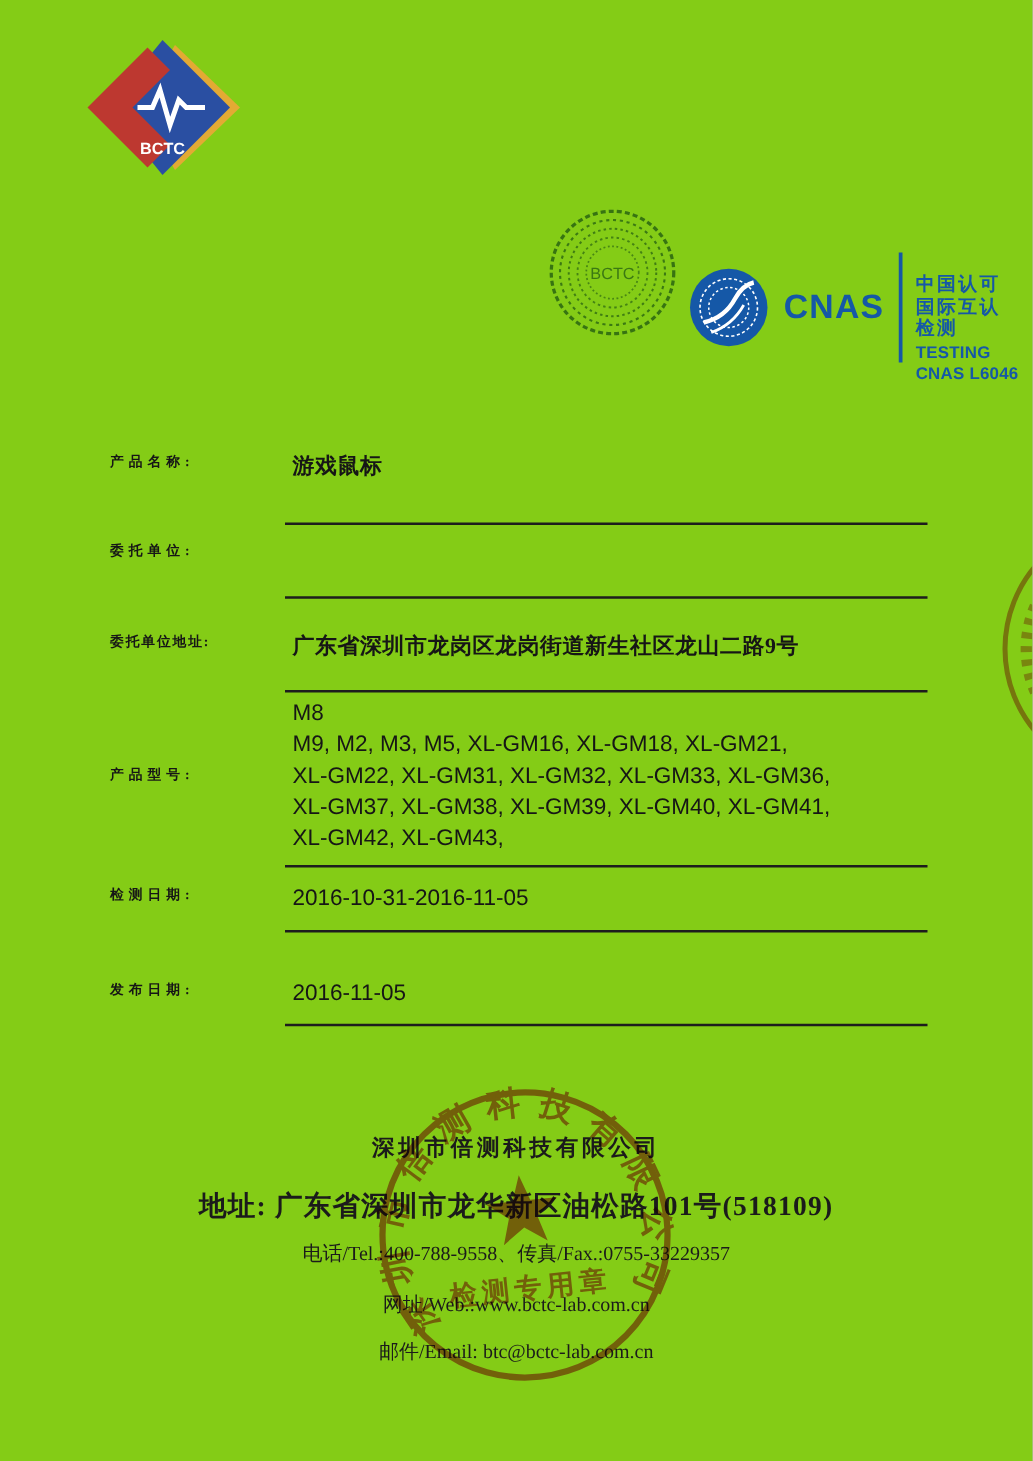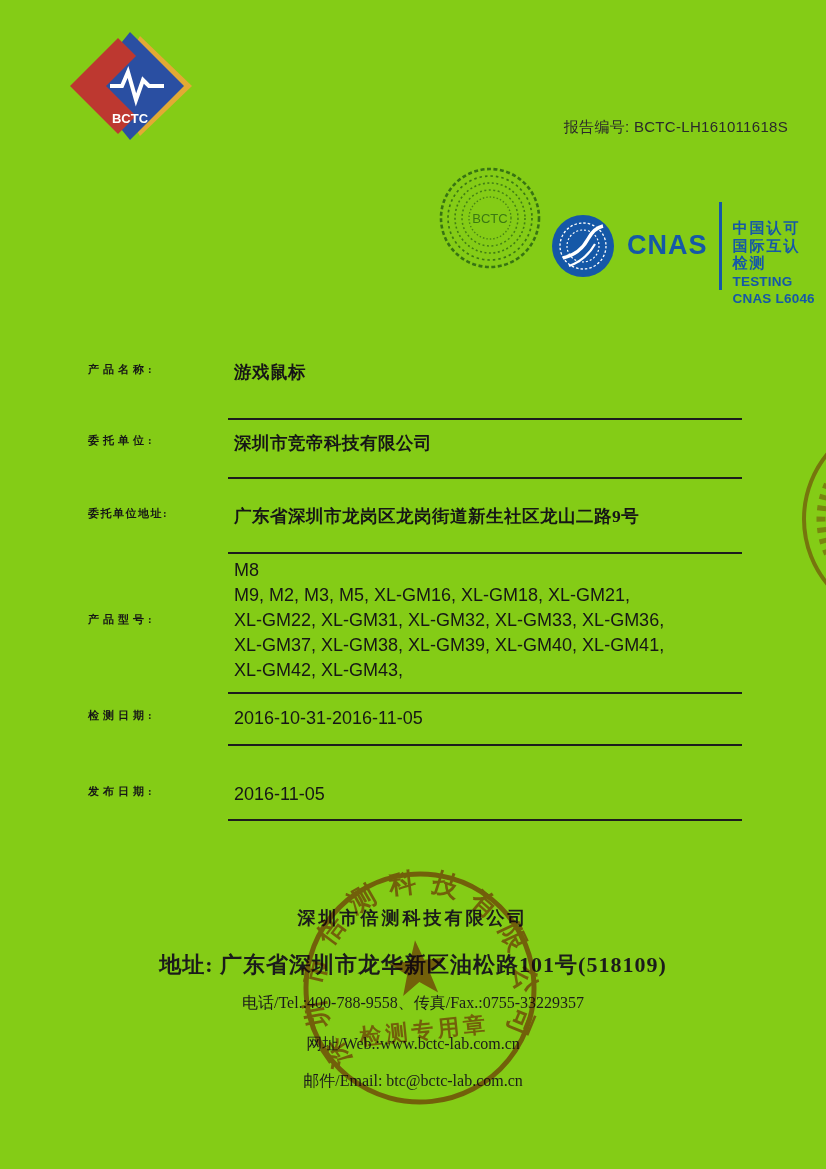--- a/index.html
+++ b/index.html
@@ -41,21 +41,20 @@
 <div class="page">
 
   <svg class="logo" width="128" height="116" viewBox="0 0 128 116">
     <polygon points="74,6 126,56 74,106 44,56" fill="#e3aa34"></polygon>
     <polygon points="64,2 118,56 64,110 20,56" fill="#2a4fa2"></polygon>
     <polygon points="52,8 70,26 40,56 70,86 52,104 4,56" fill="#bd3830"></polygon>
     <polyline points="44,56 56,56 62,42 70,70 77,50 83,56 98,56" fill="none" stroke="#ffffff" stroke-width="4"></polyline>
     <text x="64" y="93" text-anchor="middle" font-size="13" font-weight="bold" fill="#ffffff" font-family="Liberation Sans, sans-serif">BCTC</text>
   </svg>
 
-  <div class="report-no">报告编号: BCTC-LH161011618S</div>
 
   <svg class="title-seal" width="104" height="104" viewBox="0 0 104 104">
     <g fill="none" stroke="#4274b6">
       <circle cx="52" cy="52" r="49" stroke-width="2.6" stroke-dasharray="4 2.5" opacity="0.9"></circle>
       <circle cx="52" cy="52" r="42" stroke-width="1.7" stroke-dasharray="2.5 3" opacity="0.85"></circle>
       <circle cx="52" cy="52" r="35" stroke-width="1.6" stroke-dasharray="2 2.5" opacity="0.8"></circle>
       <circle cx="52" cy="52" r="28" stroke-width="1.5" stroke-dasharray="2 2.5" opacity="0.75"></circle>
       <circle cx="52" cy="52" r="21" stroke-width="1.4" stroke-dasharray="1.5 2" opacity="0.7"></circle>
     </g>
     <text x="52" y="57" text-anchor="middle" font-size="13" fill="#4274b6" opacity="0.85" font-family="Liberation Sans, sans-serif">BCTC</text>
@@ -78,21 +77,20 @@
       <div class="cnas-en">TESTING</div>
       <div class="cnas-en">CNAS L6046</div>
     </div>
   </div>
 
   <div class="flabel" style="top:362px">产品名称:</div>
   <div class="fvalue v-serif" style="top:360px">游戏鼠标</div>
   <div class="rule" style="top:418px"></div>
 
   <div class="flabel" style="top:433px">委托单位:</div>
-  <div class="fvalue v-serif" style="top:431px">深圳市竞帝科技有限公司</div>
   <div class="rule" style="top:477px"></div>
 
   <div class="flabel" style="top:506px;letter-spacing:1.5px">委托单位地址:</div>
   <div class="fvalue v-serif" style="top:504px">广东省深圳市龙岗区龙岗街道新生社区龙山二路9号</div>
   <div class="rule" style="top:552px"></div>
 
   <div class="flabel" style="top:612px">产品型号:</div>
   <div class="fvalue v-sans" style="top:558px">M8
 M9, M2, M3, M5, XL-GM16, XL-GM18, XL-GM21,
 XL-GM22, XL-GM31, XL-GM32, XL-GM33, XL-GM36,

